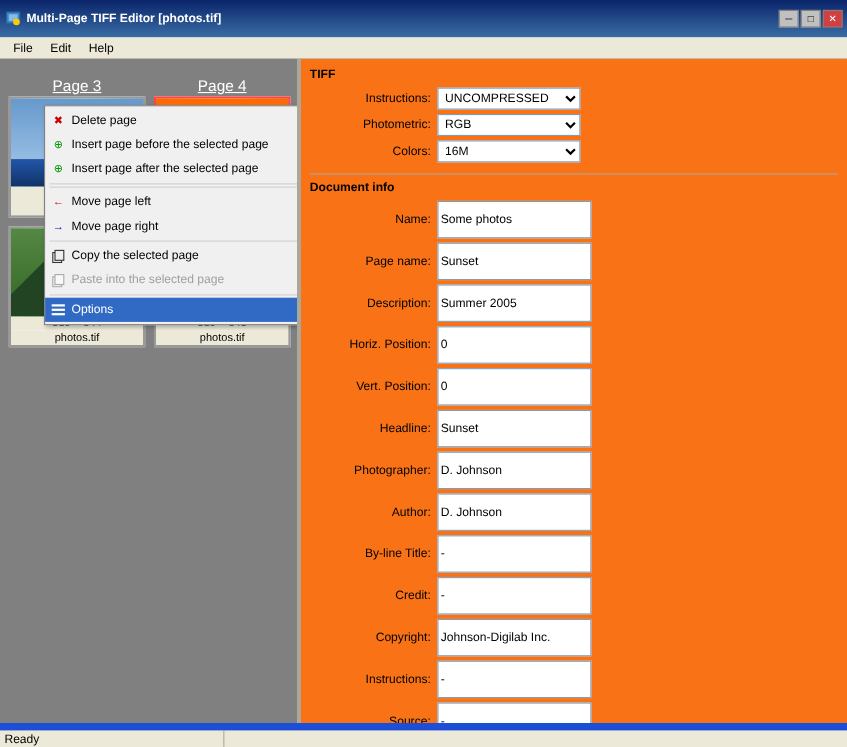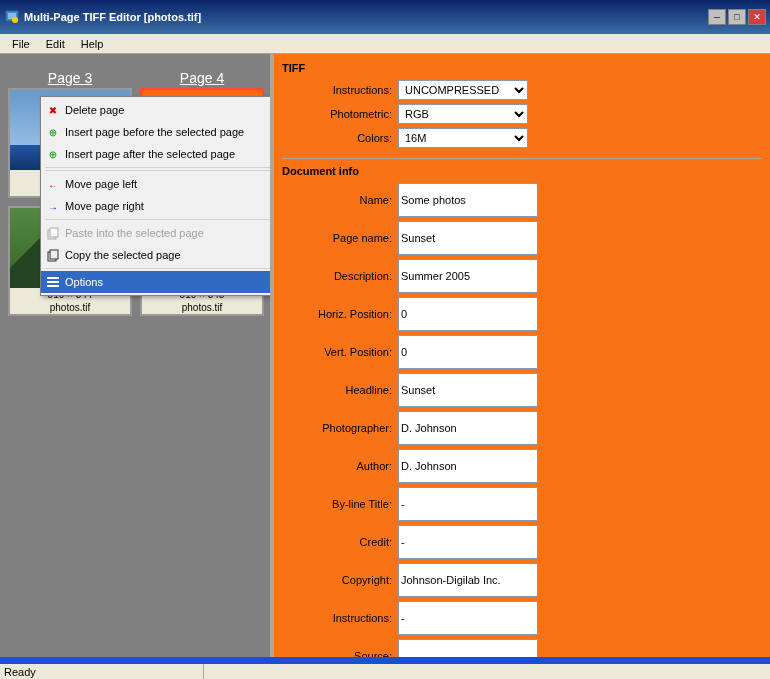--- a/index.html
+++ b/index.html
@@ -452,38 +452,38 @@
         <span>Move page left</span>
       </div>
 
       <div class="ctx-item">
         <span class="ctx-icon icon-blue">→</span>
         <span>Move page right</span>
       </div>
 
       <div class="ctx-separator"></div>
 
+      <div class="ctx-item">
+        <span class="ctx-icon">
+          <svg width="14" height="14" viewBox="0 0 14 14">
+            <rect x="2" y="4" width="8" height="9" fill="none" stroke="#333" stroke-width="1"></rect>
+            <rect x="4" y="2" width="8" height="9" fill="#eee" stroke="#333" stroke-width="1"></rect>
+          </svg>
+        </span>
+        <span>Copy the selected page</span>
+      </div>
+
       <div class="ctx-item disabled">
         <span class="ctx-icon">
           <svg width="14" height="14" viewBox="0 0 14 14">
             <rect x="2" y="4" width="8" height="9" fill="none" stroke="#aaa" stroke-width="1"></rect>
             <rect x="4" y="2" width="8" height="9" fill="#f8f8f8" stroke="#aaa" stroke-width="1"></rect>
           </svg>
         </span>
         <span>Paste into the selected page</span>
-      </div>
-
-      <div class="ctx-item">
-        <span class="ctx-icon">
-          <svg width="14" height="14" viewBox="0 0 14 14">
-            <rect x="2" y="4" width="8" height="9" fill="none" stroke="#333" stroke-width="1"></rect>
-            <rect x="4" y="2" width="8" height="9" fill="#eee" stroke="#333" stroke-width="1"></rect>
-          </svg>
-        </span>
-        <span>Copy the selected page</span>
       </div>
 
       <div class="ctx-separator"></div>
 
       <div class="ctx-item highlighted">
         <span class="ctx-icon">
           <svg width="14" height="14" viewBox="0 0 14 14">
             <rect x="1" y="2" width="12" height="2" fill="white"></rect>
             <rect x="1" y="6" width="12" height="2" fill="white"></rect>
             <rect x="1" y="10" width="12" height="2" fill="white"></rect>

